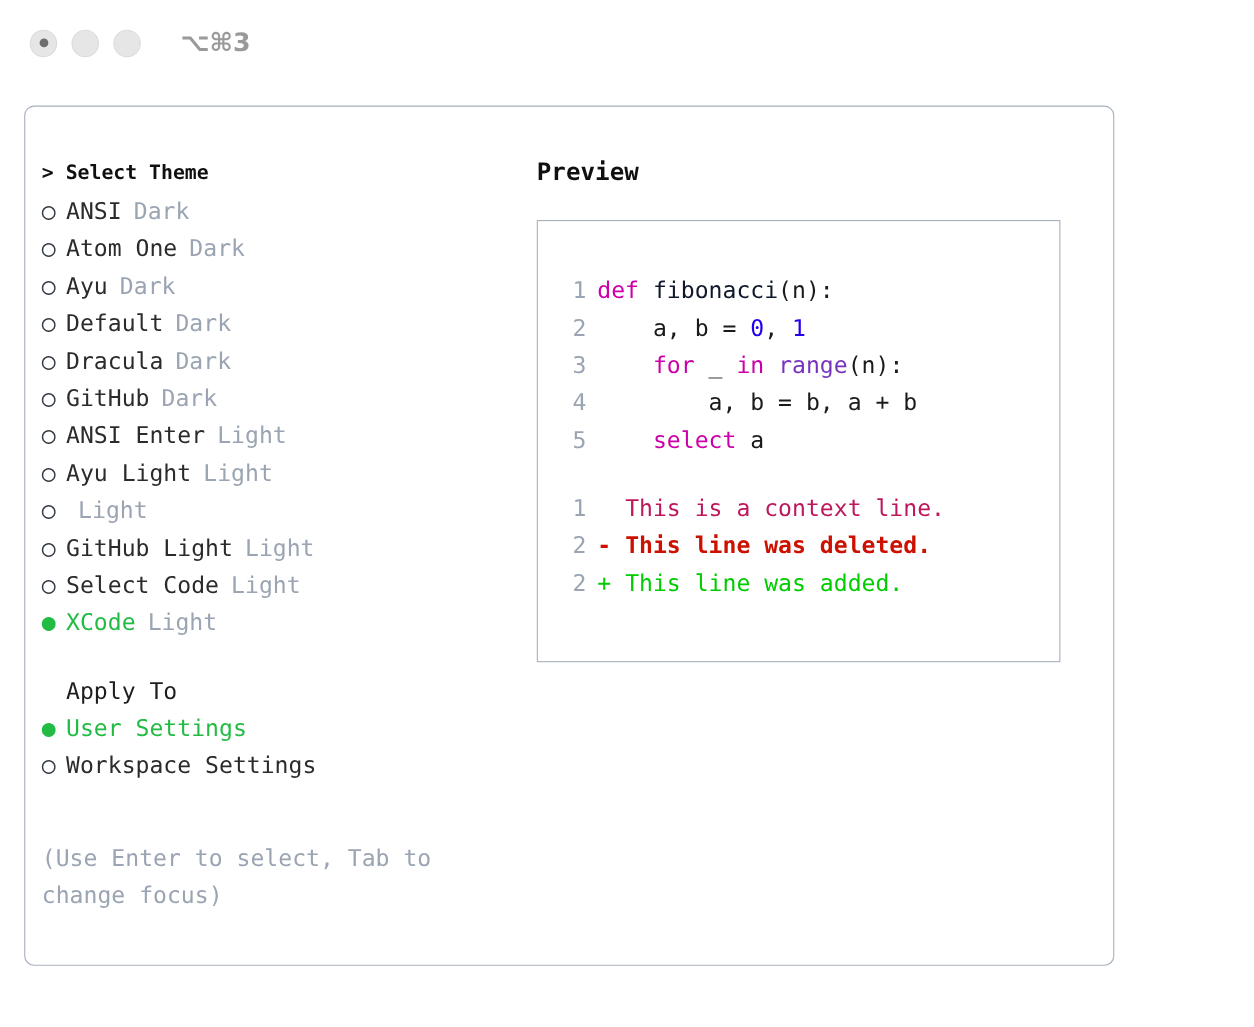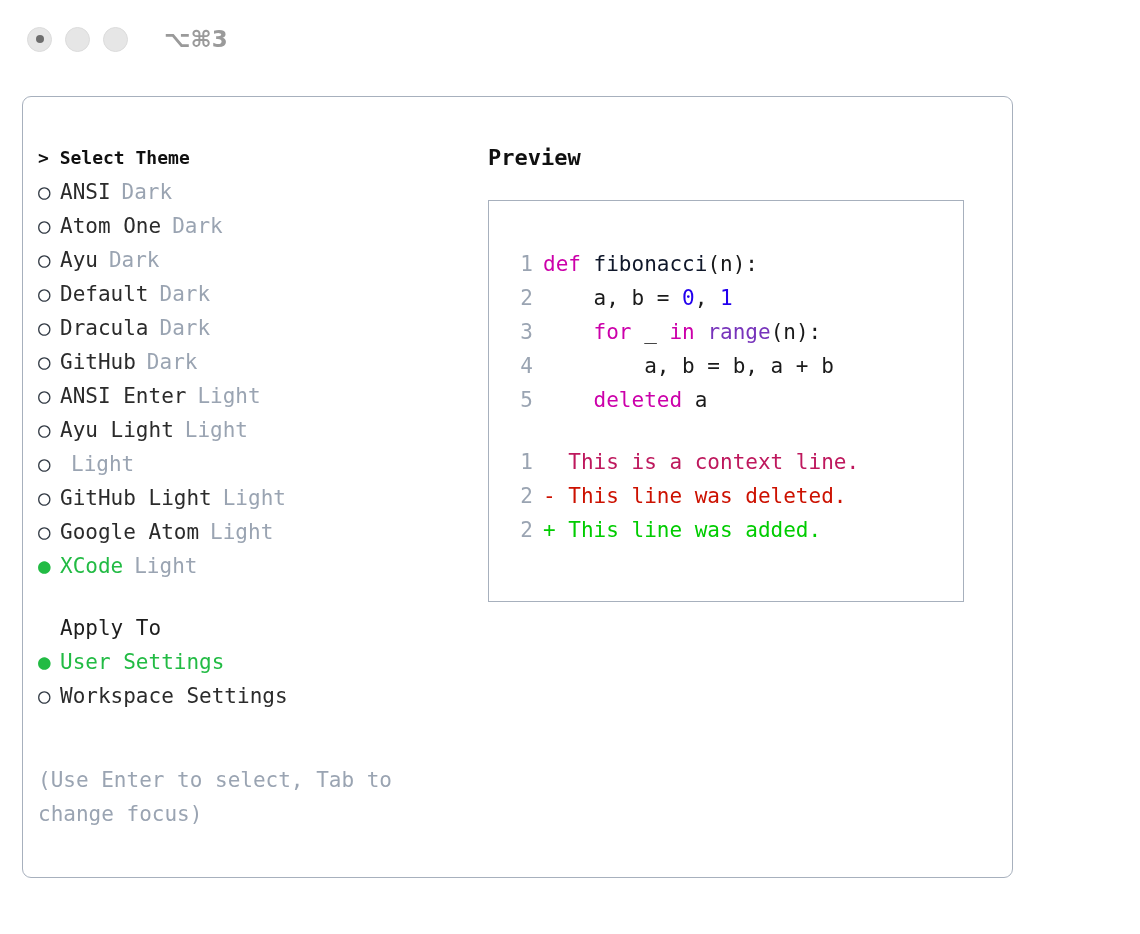--- a/index.html
+++ b/index.html
@@ -155,21 +155,21 @@
     flex: 0 0 auto;
   }
   .code-text { margin-left: 10px; }
   .blank-gap { height: 28px; }
   .kw   { color: #cc00aa; }
   .fn   { color: #0f172a; }
   .num  { color: #2200ee; }
   .bi   { color: #7733bb; }
   .pl   { color: #1a1a1a; }
   .ctx  { color: #be185d; }
-  .del  { color: #cc1100; }
+  .del  { color: #cc1100; font-weight: bold; }
   .add  { color: #00cc00; }
 </style>
 </head>
 <body>
 
 <div id="titlebar">
   <div class="dots">
     <span class="dot">
         <span class="inner"></span>
       </span>
@@ -187,21 +187,21 @@
         <div class="opt-row"><span class="bullet">○</span><span class="opt-label">ANSI</span><span class="opt-variant">Dark</span></div>
         <div class="opt-row"><span class="bullet">○</span><span class="opt-label">Atom One</span><span class="opt-variant">Dark</span></div>
         <div class="opt-row"><span class="bullet">○</span><span class="opt-label">Ayu</span><span class="opt-variant">Dark</span></div>
         <div class="opt-row"><span class="bullet">○</span><span class="opt-label">Default</span><span class="opt-variant">Dark</span></div>
         <div class="opt-row"><span class="bullet">○</span><span class="opt-label">Dracula</span><span class="opt-variant">Dark</span></div>
         <div class="opt-row"><span class="bullet">○</span><span class="opt-label">GitHub</span><span class="opt-variant">Dark</span></div>
         <div class="opt-row"><span class="bullet">○</span><span class="opt-label">ANSI Enter</span><span class="opt-variant">Light</span></div>
         <div class="opt-row"><span class="bullet">○</span><span class="opt-label">Ayu Light</span><span class="opt-variant">Light</span></div>
         <div class="opt-row"><span class="bullet">○</span><span class="opt-variant">Light</span></div>
         <div class="opt-row"><span class="bullet">○</span><span class="opt-label">GitHub Light</span><span class="opt-variant">Light</span></div>
-        <div class="opt-row"><span class="bullet">○</span><span class="opt-label">Google Atom</span><span class="opt-variant">Light</span></div>
+        <div class="opt-row"><span class="bullet">○</span><span class="opt-label">Select Code</span><span class="opt-variant">Light</span></div>
         <div class="opt-row"><span class="bullet sel">●</span><span class="opt-label sel">XCode</span><span class="opt-variant">Light</span></div>
       </div>
 
     <div id="apply-block">
       <div id="apply-title">Apply To</div>
       <div id="apply-options">
           <div class="opt-row"><span class="bullet sel">●</span><span class="opt-label sel">User Settings</span></div>
           <div class="opt-row"><span class="bullet">○</span><span class="opt-label">Workspace Settings</span></div>
         </div>
     </div>
@@ -210,21 +210,21 @@
   </div>
 
   <div id="preview-column">
     <div id="preview-title">Preview</div>
     <div id="code-box">
       <div id="code-lines">
           <div class="code-line"><span class="lineno">1</span><span class="code-text"><span class="kw">def </span><span class="fn">fibonacci</span><span class="pl">(n):</span></span></div>
           <div class="code-line"><span class="lineno">2</span><span class="code-text"><span class="pl">    a, b = </span><span class="num">0</span><span class="pl">, </span><span class="num">1</span></span></div>
           <div class="code-line"><span class="lineno">3</span><span class="code-text"><span class="pl">    </span><span class="kw">for</span><span class="pl"> _ </span><span class="kw">in</span><span class="pl"> </span><span class="bi">range</span><span class="pl">(n):</span></span></div>
           <div class="code-line"><span class="lineno">4</span><span class="code-text"><span class="pl">        a, b = b, a + b</span></span></div>
-          <div class="code-line"><span class="lineno">5</span><span class="code-text"><span class="pl">    </span><span class="kw">deleted</span><span class="pl"> a</span></span></div>
+          <div class="code-line"><span class="lineno">5</span><span class="code-text"><span class="pl">    </span><span class="kw">select</span><span class="pl"> a</span></span></div>
         </div>
       <div class="blank-gap"></div>
       <div id="diff-lines">
           <div class="code-line"><span class="lineno">1</span><span class="code-text ctx"><span> </span><span> This is a context line.</span></span></div>
           <div class="code-line"><span class="lineno">2</span><span class="code-text del"><span>-</span><span> This line was deleted.</span></span></div>
           <div class="code-line"><span class="lineno">2</span><span class="code-text add"><span>+</span><span> This line was added.</span></span></div>
         </div>
     </div>
   </div>
 

